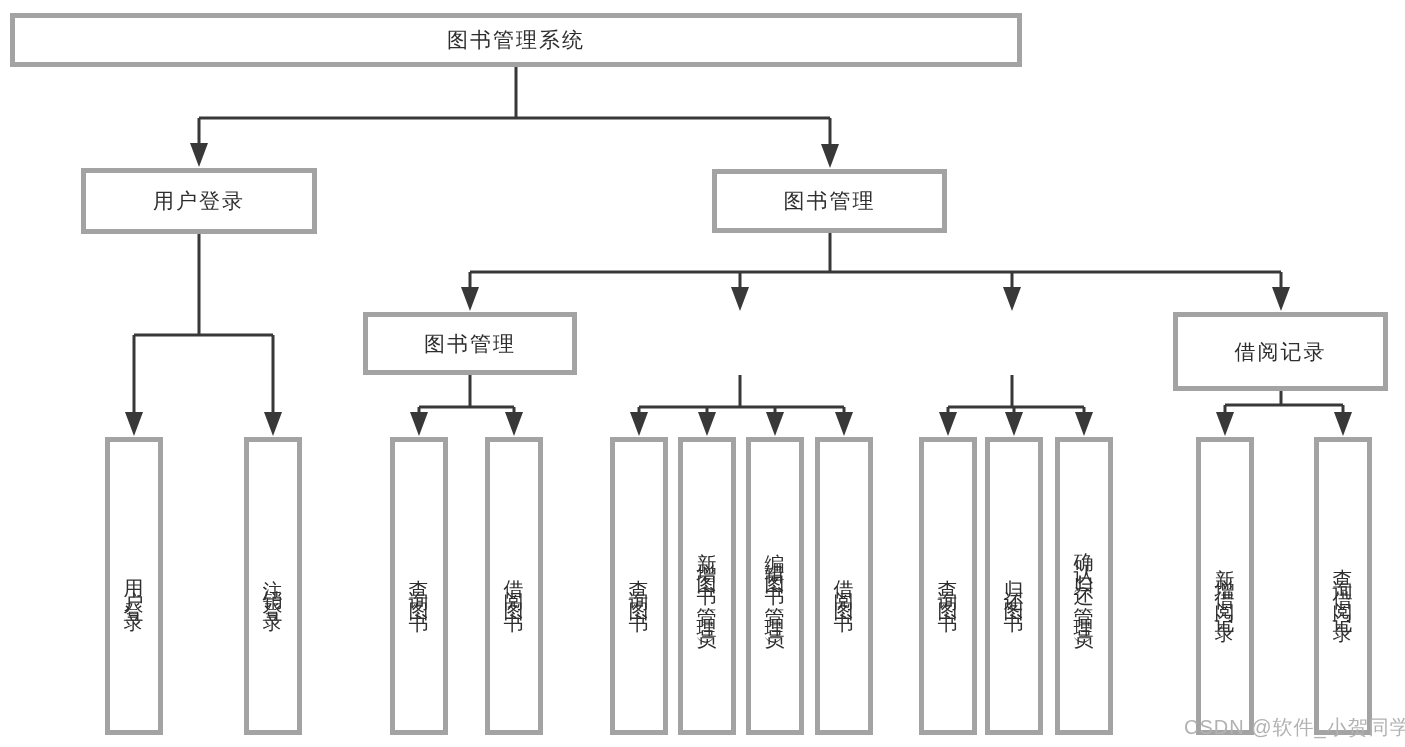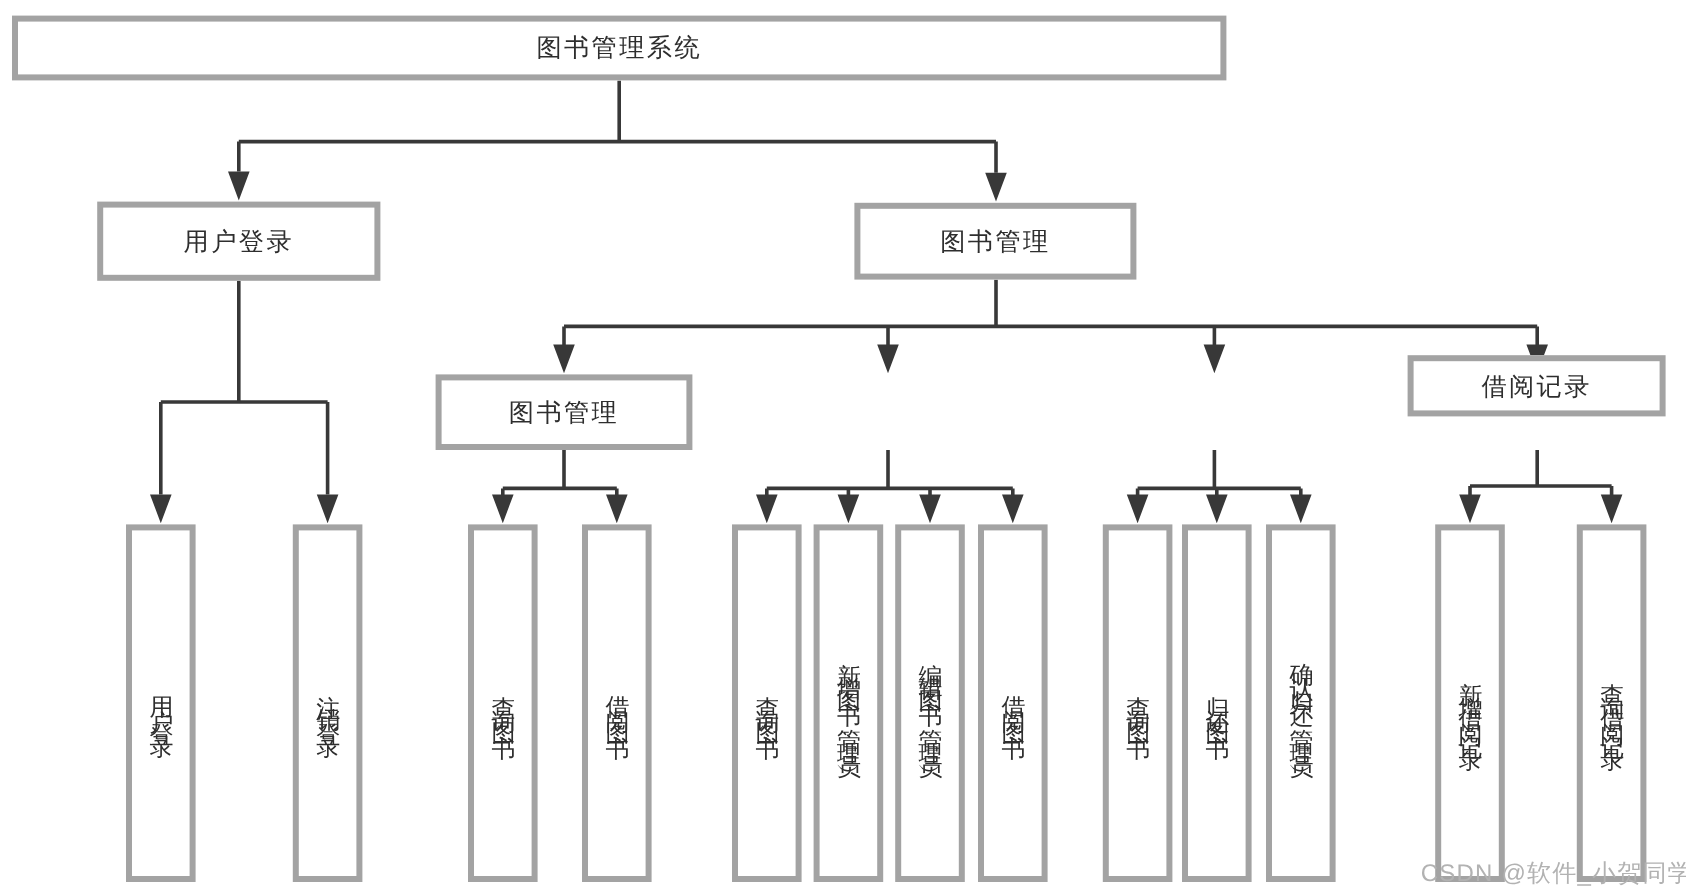--- a/index.html
+++ b/index.html
@@ -101,21 +101,21 @@
       M1225 436 L1216 412 L1234 412 Z
       M1343 436 L1334 412 L1352 412 Z"></path>
   </svg>
 
   <div class="node" style="left:10px; top:13px; width:1012px; height:54px;">图书管理系统</div>
 
   <div class="node" style="left:81px; top:168px; width:236px; height:66px;">用户登录</div>
   <div class="node" style="left:712px; top:169px; width:235px; height:64px;">图书管理</div>
 
   <div class="node" style="left:363px; top:312px; width:214px; height:63px;">图书管理</div>
-  <div class="node" style="left:1173px; top:296px; width:215px; height:51px;">借阅记录</div>
+  <div class="node" style="left:1173px; top:312px; width:215px; height:79px;">借阅记录</div>
 
   <div class="node leaf" style="left:105px; top:437px; width:58px; height:298px;">用户登录</div>
   <div class="node leaf" style="left:244px; top:437px; width:58px; height:298px;">注销登录</div>
 
   <div class="node leaf" style="left:390px; top:437px; width:58px; height:298px;">查询图书</div>
   <div class="node leaf" style="left:485px; top:437px; width:58px; height:298px;">借阅图书</div>
 
   <div class="node leaf" style="left:610px; top:437px; width:58px; height:298px;">查询图书</div>
   <div class="node leaf" style="left:678px; top:437px; width:58px; height:298px;">新增图书（管理员）</div>
   <div class="node leaf" style="left:746px; top:437px; width:58px; height:298px;">编辑图书（管理员）</div>

